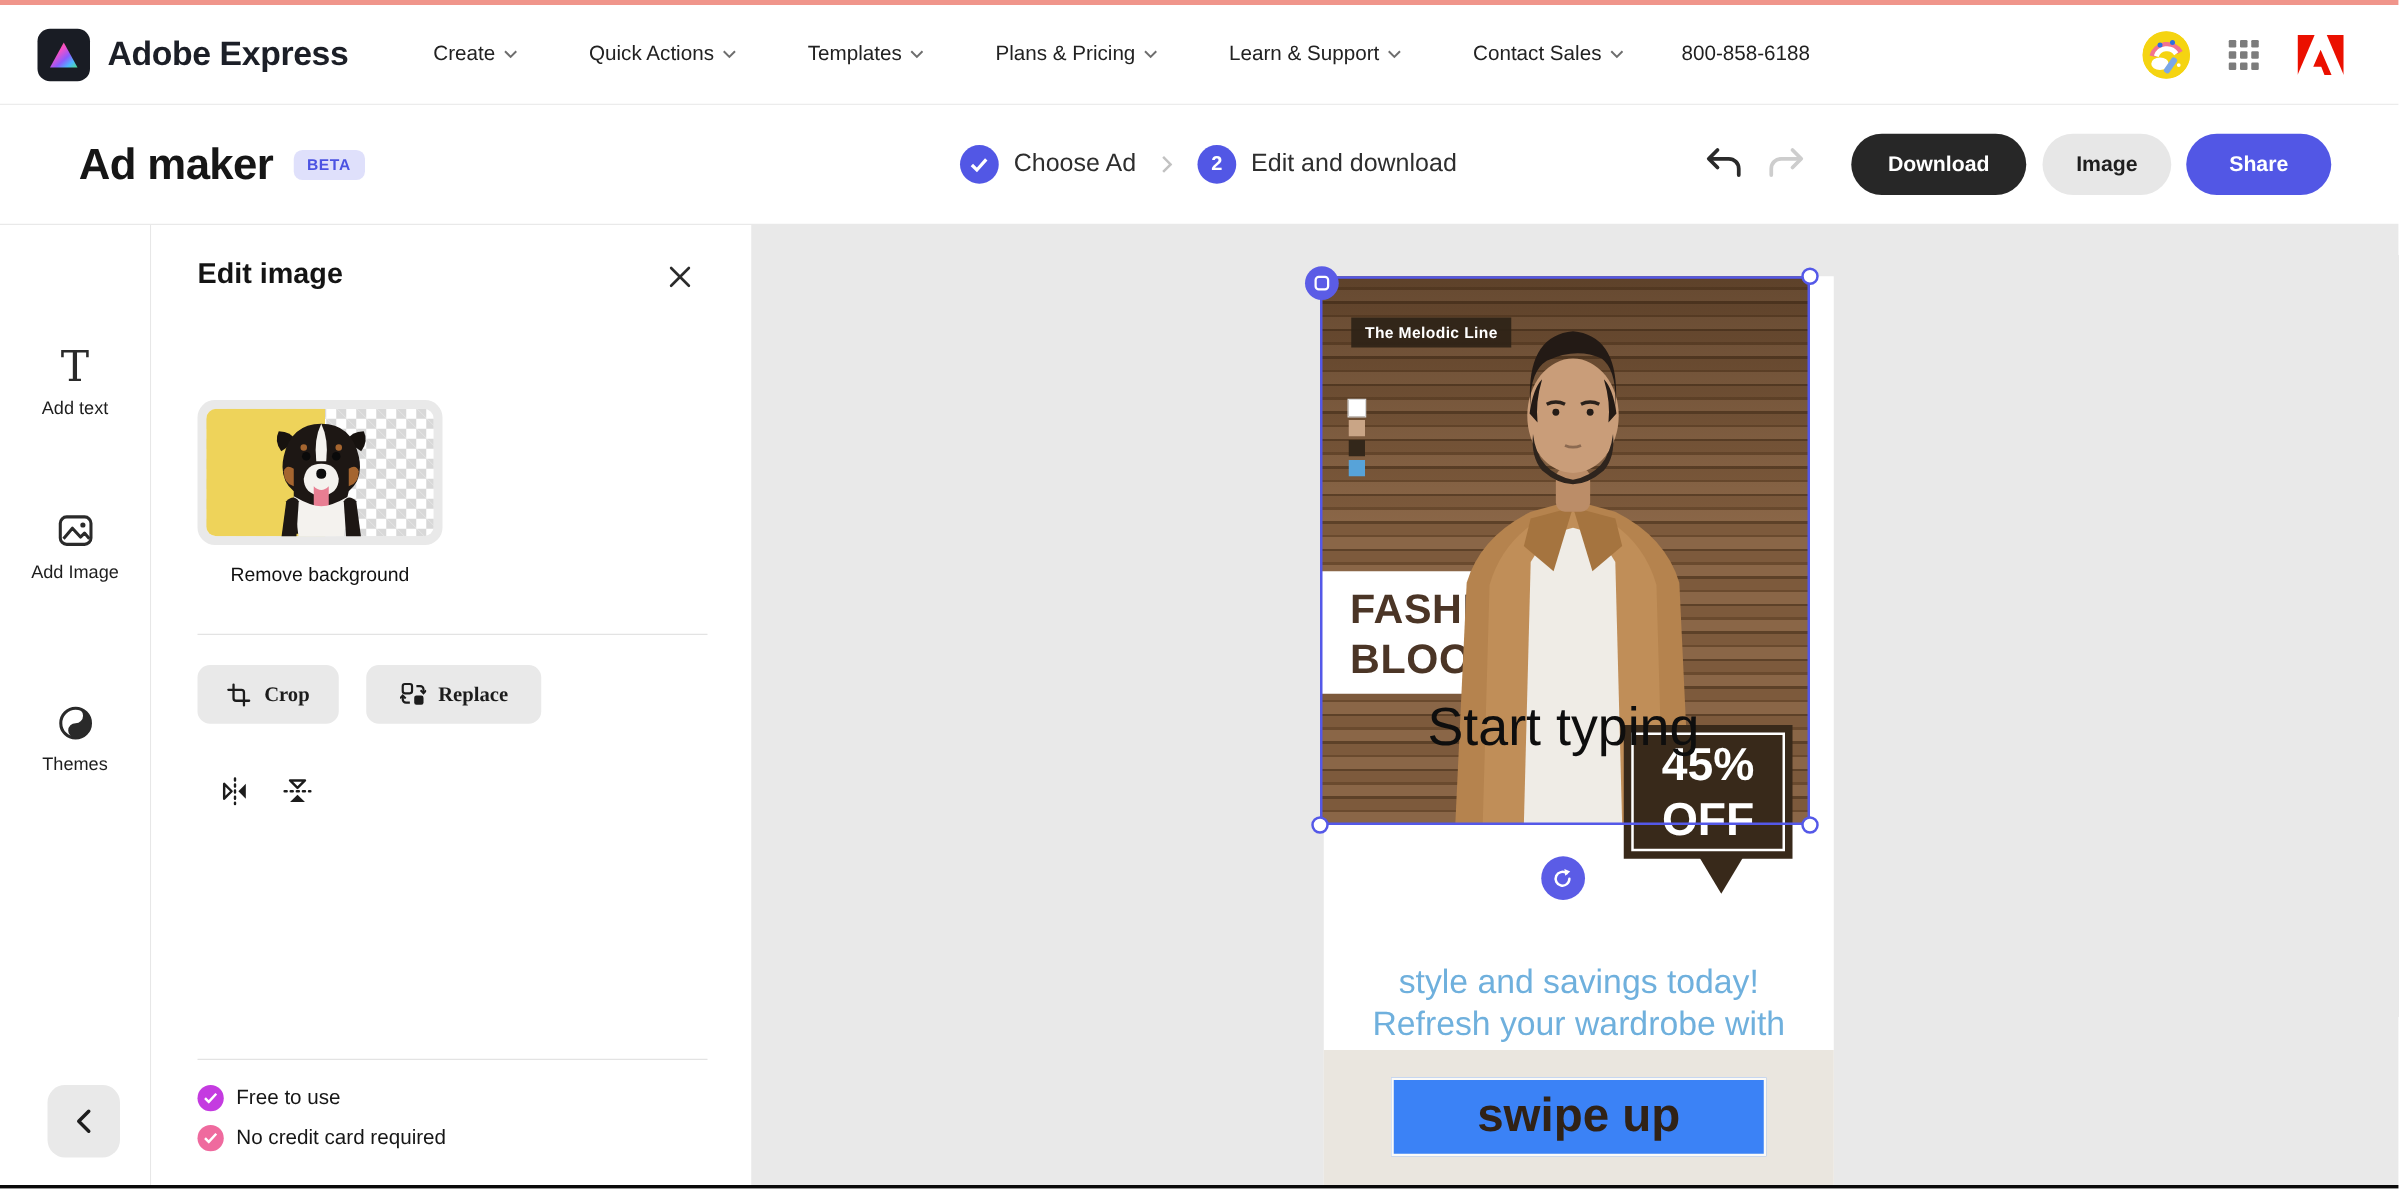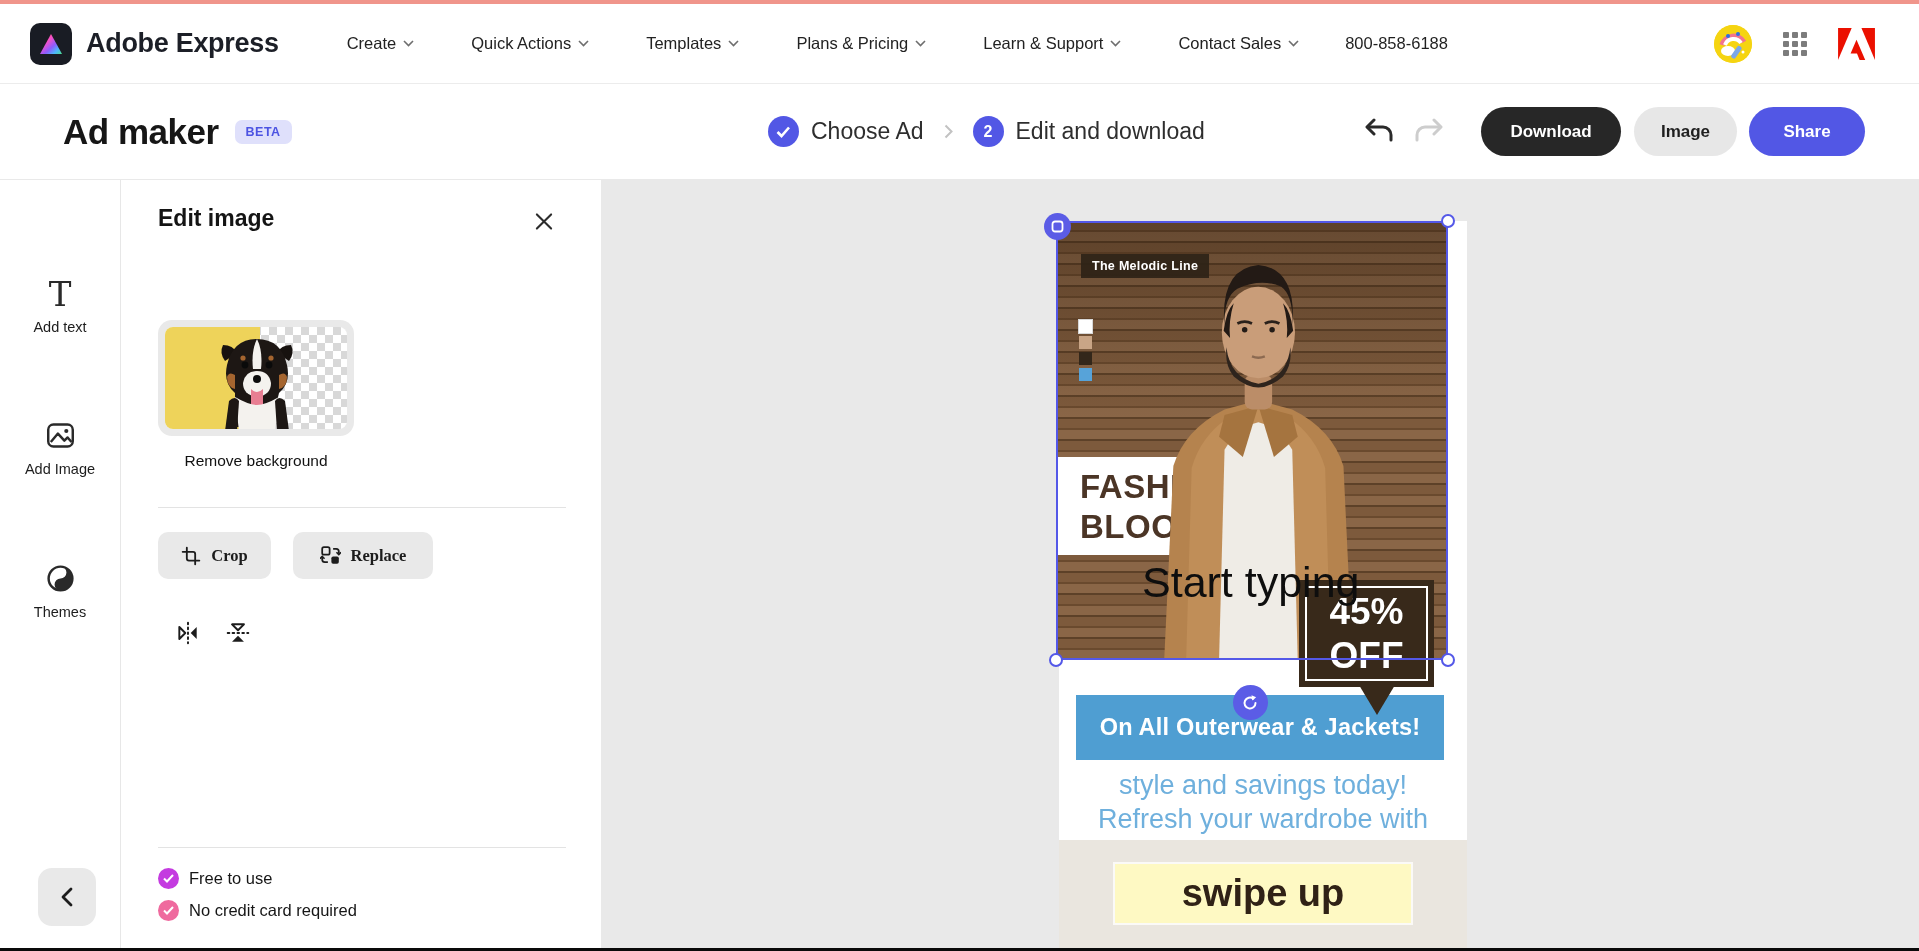--- a/index.html
+++ b/index.html
@@ -24,21 +24,21 @@
   .dotgrid{display:grid;grid-template-columns:repeat(3,6px);grid-gap:3px;}
   .dotgrid span{width:6px;height:6px;background:#7c7c7c;border-radius:1px;}
 
   
   .subheader{position:relative;height:95px;border-bottom:1px solid #e9e9e9;background:#fff;}
   .titlewrap{position:absolute;left:63px;top:28px;display:flex;align-items:center;gap:16px;}
   .page-title{font-size:35px;font-weight:800;color:#161616;letter-spacing:-0.5px;}
   .beta{background:#dfe0fb;color:#4c53e2;font-size:12.5px;font-weight:800;padding:5px 11px;border-radius:7px;letter-spacing:0.5px;}
   .stepper{position:absolute;left:768px;top:0;height:100%;display:flex;align-items:center;gap:12px;}
   .stepcircle{width:31px;height:31px;border-radius:50%;background:#5257e5;display:flex;align-items:center;justify-content:center;color:#fff;font-size:16px;font-weight:700;}
-  .steplabel{font-size:23px;color:#2e2e2e;cursor:pointer;}
+  .steplabel{font-size:20px;color:#2e2e2e;cursor:pointer;}
   .stepchev{color:#b9b9b9;}
   .iconbtn{position:absolute;top:26px;width:42px;height:42px;background:none;border:none;cursor:pointer;padding:0;display:flex;align-items:center;justify-content:center;}
   .pill{position:absolute;top:23px;height:49px;border:none;border-radius:25px;font-family:inherit;font-size:17px;font-weight:700;cursor:pointer;}
   .pill-dark{background:#272727;color:#fff;}
   .pill-gray{background:#e7e7e7;color:#1f1f1f;}
   .pill-accent{background:#5257e5;color:#fff;}
 
   
   .main{display:flex;height:770px;}
   .rail{width:120px;border-right:1px solid #e7e7e7;position:relative;background:#fff;}
@@ -80,21 +80,21 @@
   .discount-inner{position:absolute;inset:6px;border:2px solid #fff;display:flex;flex-direction:column;align-items:center;justify-content:center;color:#fff;font-weight:800;font-size:37px;line-height:44px;}
   .discount-pointer{position:absolute;left:758px;top:505px;width:0;height:0;border-left:18px solid transparent;border-right:18px solid transparent;border-top:30px solid #38291a;z-index:5;}
   .selbox{position:absolute;left:455px;top:41px;width:392px;height:439px;border:2px solid #5458e8;box-sizing:border-box;pointer-events:none;z-index:7;}
   .handle{position:absolute;width:14px;height:14px;border-radius:50%;background:#fff;border:2px solid #5458e8;box-sizing:border-box;z-index:8;cursor:pointer;}
   .selbadge{position:absolute;left:443px;top:33px;width:27px;height:27px;border-radius:50%;background:#5b5ce6;z-index:9;display:flex;align-items:center;justify-content:center;cursor:pointer;}
   .rotatehandle{position:absolute;left:632px;top:505px;width:35px;height:35px;border-radius:50%;background:#5b5ce6;z-index:9;display:flex;align-items:center;justify-content:center;cursor:pointer;}
   .bluebar{position:absolute;left:475px;top:515px;width:368px;height:65px;background:#4f9ed2;display:flex;align-items:center;justify-content:center;cursor:pointer;}
   .bluebar span{color:#fff;font-size:23.5px;font-weight:800;letter-spacing:0.2px;}
   .tagline{position:absolute;left:458px;top:588px;width:408px;text-align:center;font-size:27px;line-height:34px;font-weight:500;color:#6fb0dd;cursor:pointer;}
   .beige{position:absolute;left:458px;top:660px;width:408px;height:110px;background:#eae6df;}
-  .swipebtn{position:absolute;left:512px;top:682px;width:300px;height:63px;background:#fef9c3;border:2px solid #fbfaf7;box-sizing:border-box;display:flex;align-items:center;justify-content:center;font-size:38px;font-weight:800;color:#30221600;color:#302216;cursor:pointer;}
+  .swipebtn{position:absolute;left:512px;top:682px;width:300px;height:63px;background:#3b82f6;border:2px solid #fbfaf7;box-sizing:border-box;display:flex;align-items:center;justify-content:center;font-size:38px;font-weight:800;color:#30221600;color:#302216;cursor:pointer;}
   .bottomedge{position:absolute;left:0;bottom:0;width:100%;height:3px;background:#0a0a0a;}
 
   
   .man{position:absolute;left:455px;top:41px;width:392px;height:439px;z-index:1;pointer-events:none;}
 </style>
 </head>
 <body>
 
 <div class="stage">
 
@@ -228,21 +228,21 @@
     <button class="pill pill-accent" style="left:1749px;width:116px;">Share</button>
   </div>
 
   <div class="main">
 
     <div class="rail">
       <button class="railitem" style="top:98px;">
         <span class="rail-t">T</span>
         <span class="raillabel">Add text</span>
       </button>
-      <button class="railitem" style="top:239px;">
+      <button class="railitem" style="top:228px;">
         <svg width="31" height="31" viewBox="0 0 24 24">
           <rect x="2.5" y="3.5" width="19" height="17" rx="4" fill="none" stroke="#2a2a2a" stroke-width="1.9"></rect>
           <circle cx="16.5" cy="8.5" r="1.6" fill="#2a2a2a"></circle>
           <path d="M4.5 17 L10 10.5 L15 16 L17.5 13.5 L20.5 17" fill="none" stroke="#2a2a2a" stroke-width="1.9" stroke-linejoin="round"></path>
         </svg>
         <span class="raillabel">Add Image</span>
       </button>
       <button class="railitem" style="top:382px;">
         <svg width="31" height="31" viewBox="0 0 24 24">
           <circle cx="12" cy="12" r="9.2" fill="none" stroke="#2a2a2a" stroke-width="1.9"></circle>
@@ -400,23 +400,20 @@
       <div class="handle" style="left:840px;top:34px;"></div>
       <div class="handle" style="left:448px;top:473px;"></div>
       <div class="handle" style="left:840px;top:473px;"></div>
       <div class="rotatehandle">
         <svg width="17" height="17" viewBox="0 0 17 17">
           <path d="M13.5 9 a5.5 5.5 0 1 1 -2.2 -4.4" fill="none" stroke="#fff" stroke-width="2" stroke-linecap="round"></path>
           <polygon points="9.5,1.2 14.2,3.2 10.2,6.6" fill="#fff"></polygon>
         </svg>
       </div>
 
-      <div class="bluebar">
-        <span>On All Outerwear &amp; Jackets!</span>
-      </div>
       <div class="tagline">
         <div>style and savings today!</div>
         <div>Refresh your wardrobe with</div>
       </div>
       <div class="beige"></div>
       <div class="swipebtn">swipe up</div>
     </div>
   </div>
 
   <div class="bottomedge"></div>

